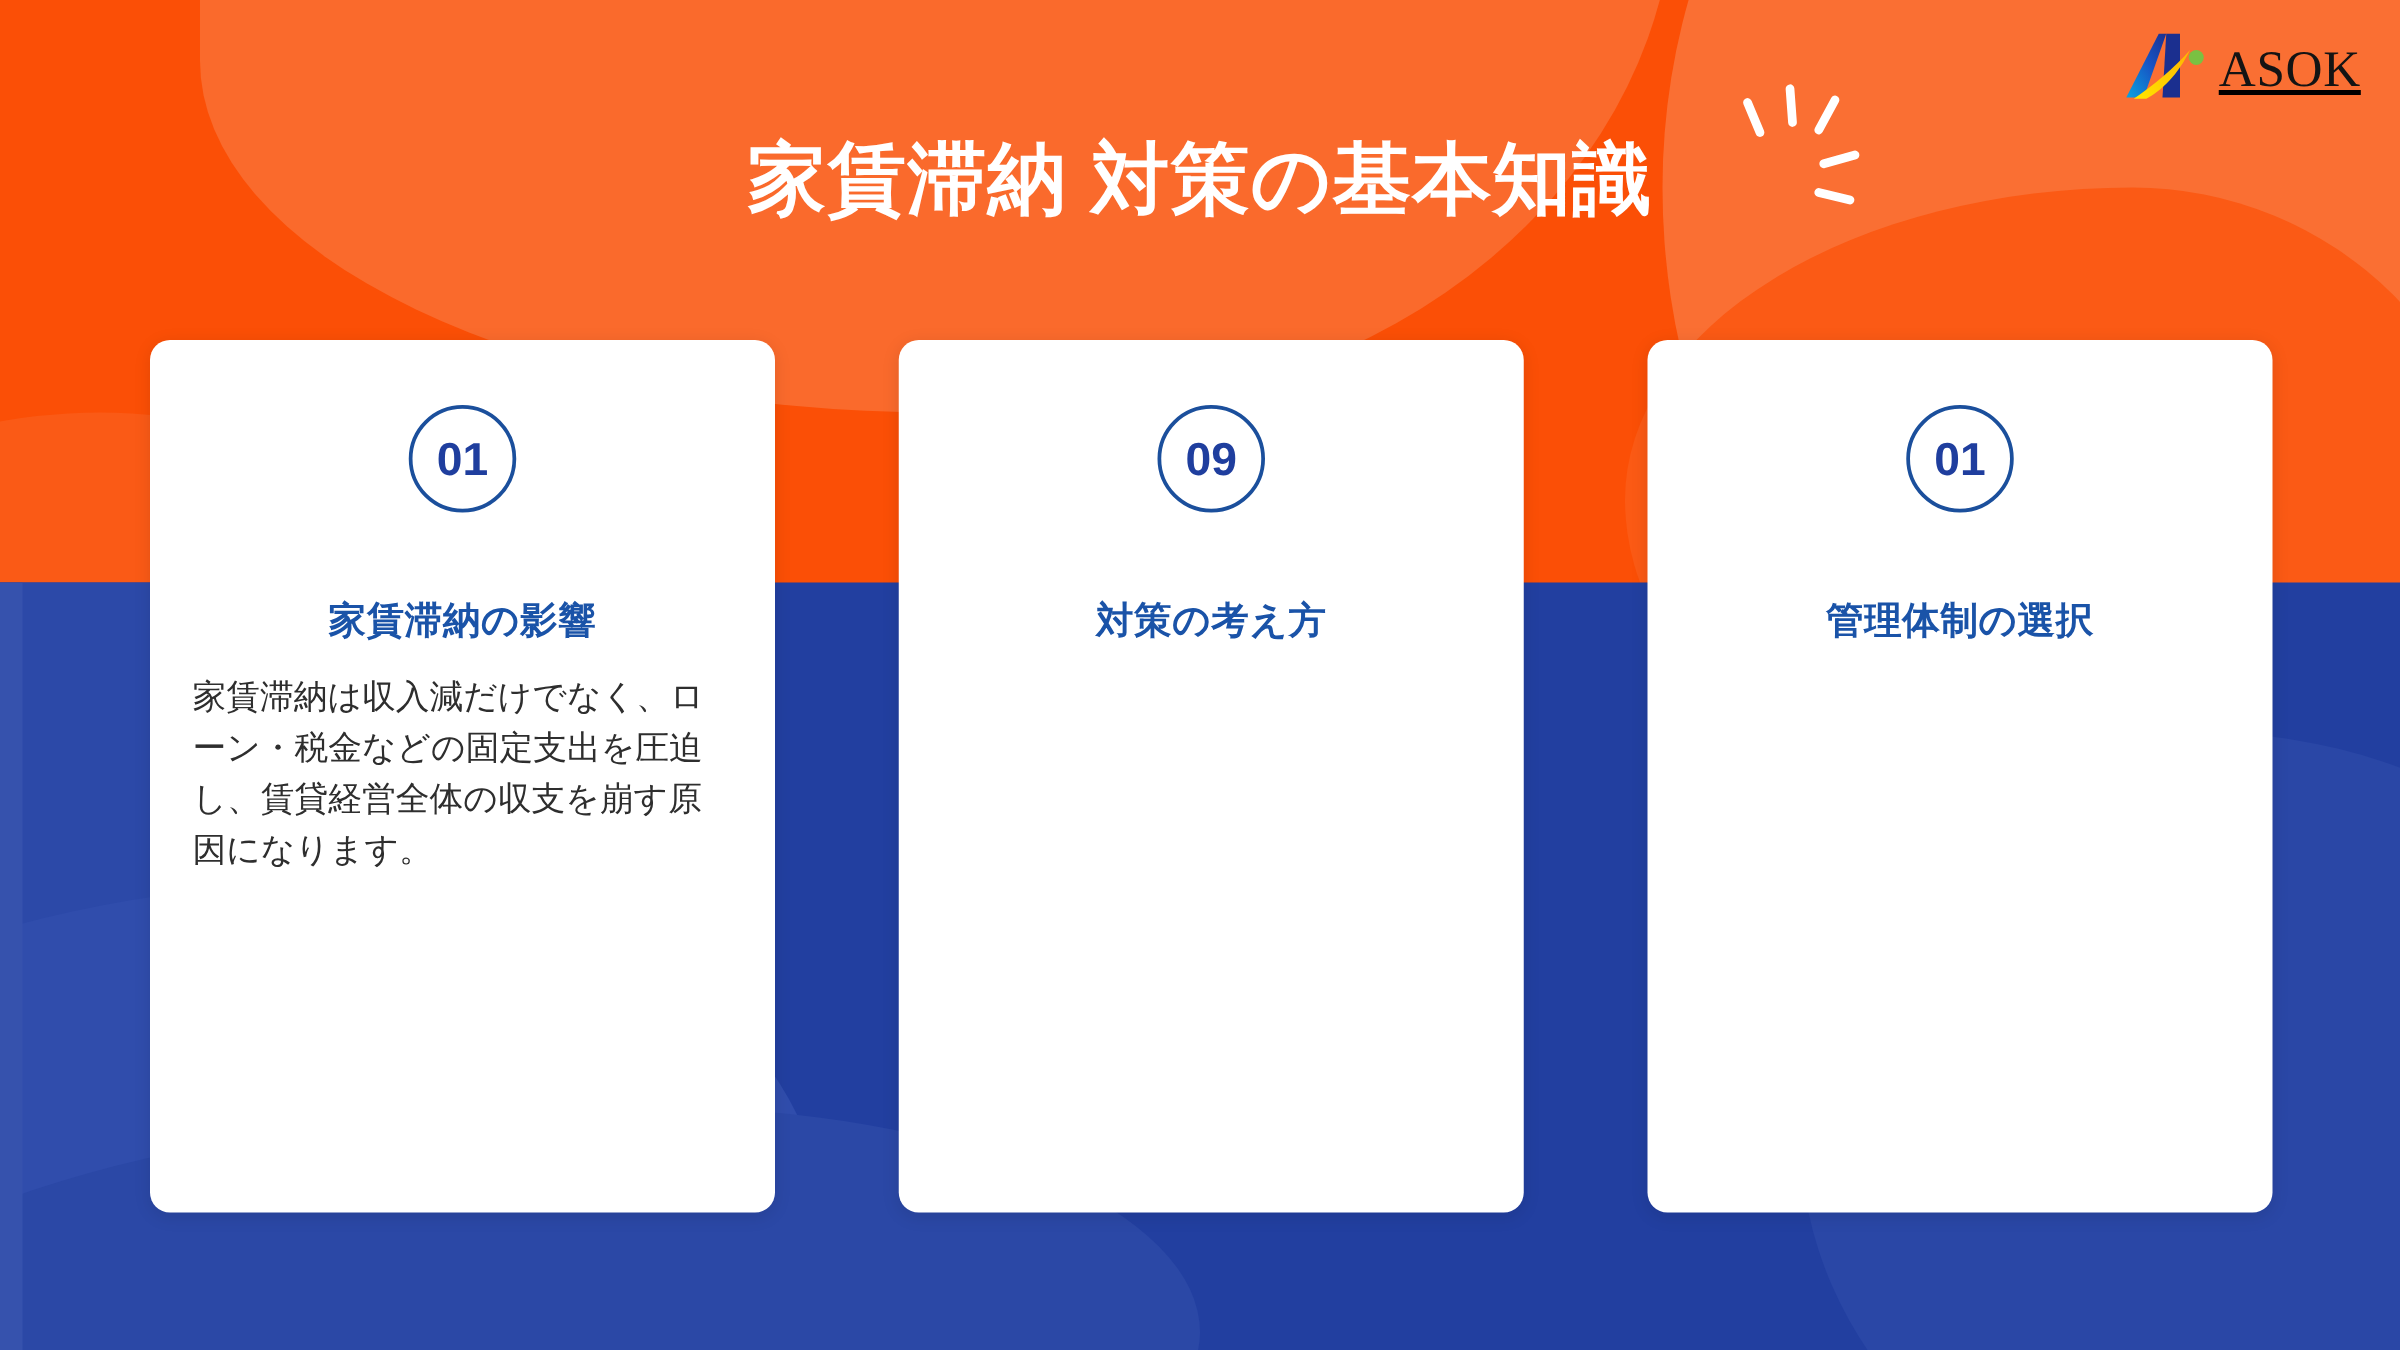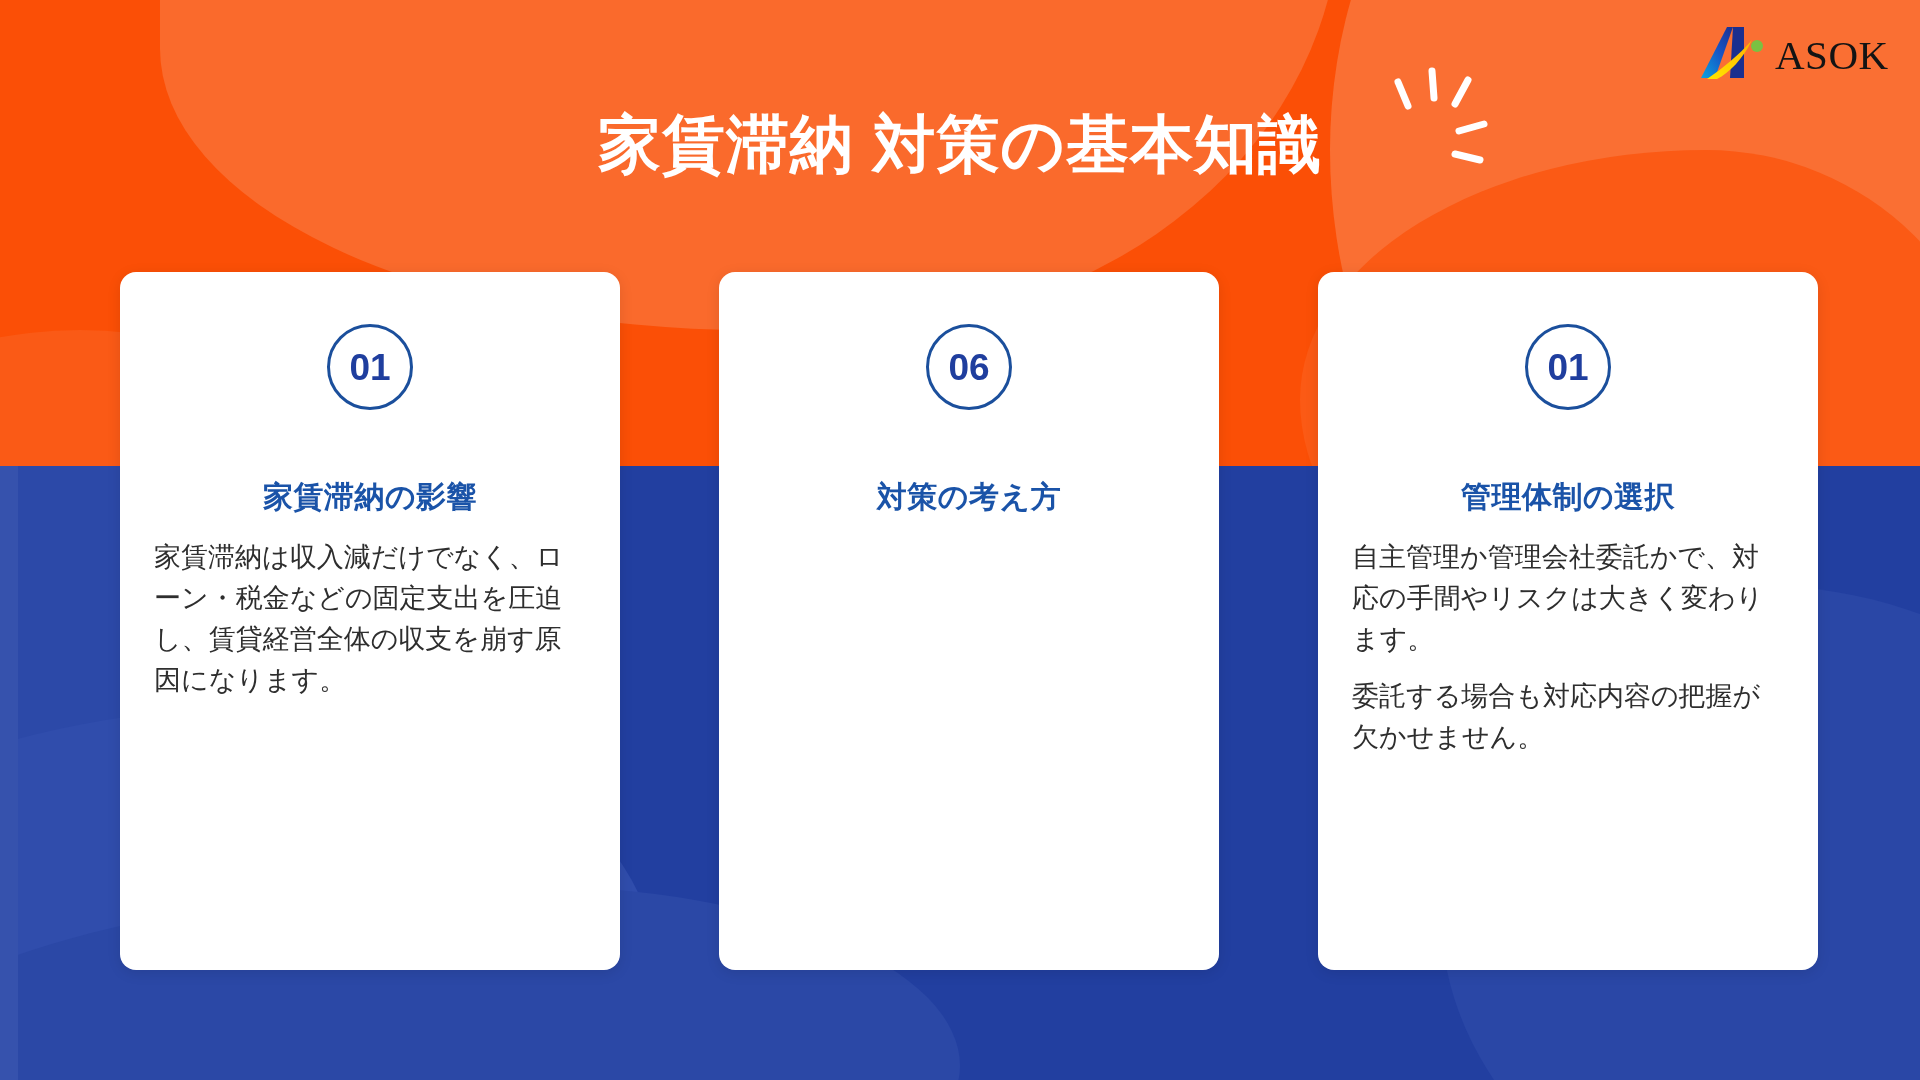--- a/index.html
+++ b/index.html
@@ -103,20 +103,21 @@
     background: #3652ad;
   }
 
   
   .brand {
     position: absolute;
     left: 1697px; top: 24px;
     display: flex;
     align-items: center;
     gap: 6px;
+    text-decoration: underline;
   }
   .brand-mark { width: 72px; height: 62px; display: block; }
   .brand-name {
     font-family: "Liberation Serif", "DejaVu Serif", serif;
     font-size: 41px;
     color: #141414;
     letter-spacing: 0.5px;
     line-height: 1;
   }
 
@@ -256,30 +257,26 @@
         <span class="badge-num">01</span>
       </div>
       <div class="card-heading">家賃滞納の影響</div>
       <div class="card-body">
         <p>家賃滞納は収入減だけでなく、ローン・税金などの固定支出を圧迫し、賃貸経営全体の収支を崩す原因になります。</p>
       </div>
     </div>
 
     <div class="card">
       <div class="badge">
-        <span class="badge-num">06</span>
+        <span class="badge-num">09</span>
       </div>
       <div class="card-heading">対策の考え方</div>
     </div>
 
     <div class="card">
       <div class="badge">
         <span class="badge-num">01</span>
       </div>
       <div class="card-heading">管理体制の選択</div>
-      <div class="card-body">
-        <p>自主管理か管理会社委託かで、対応の手間やリスクは大きく変わります。</p>
-        <p>委託する場合も対応内容の把握が欠かせません。</p>
-      </div>
     </div>
 
   </div>
 </div>
 
 </body></html>

